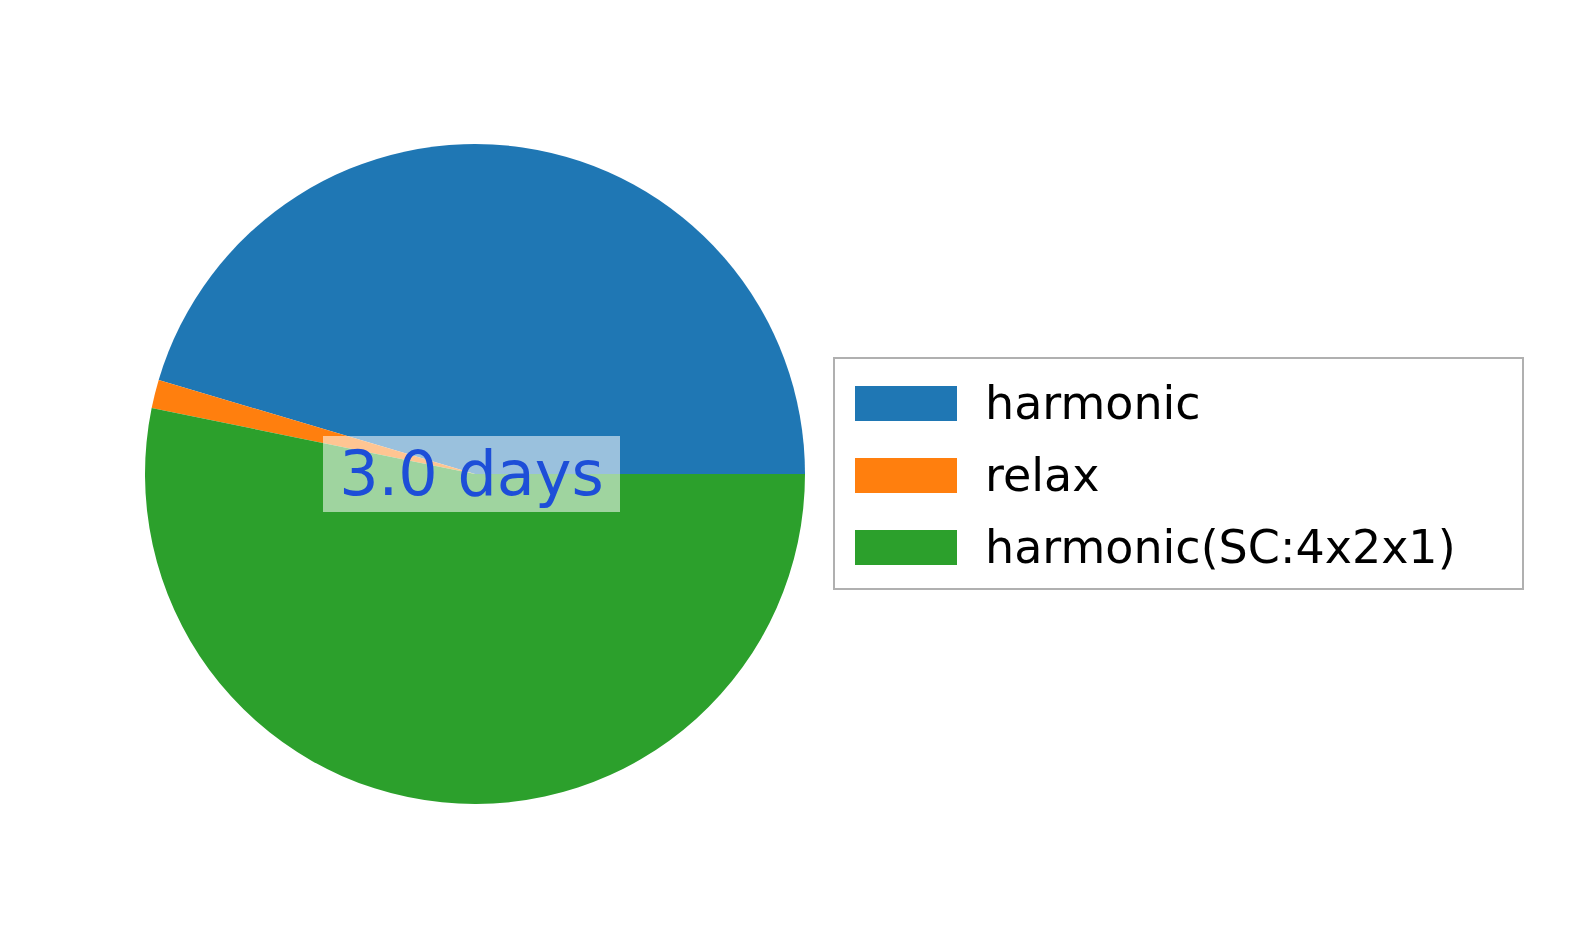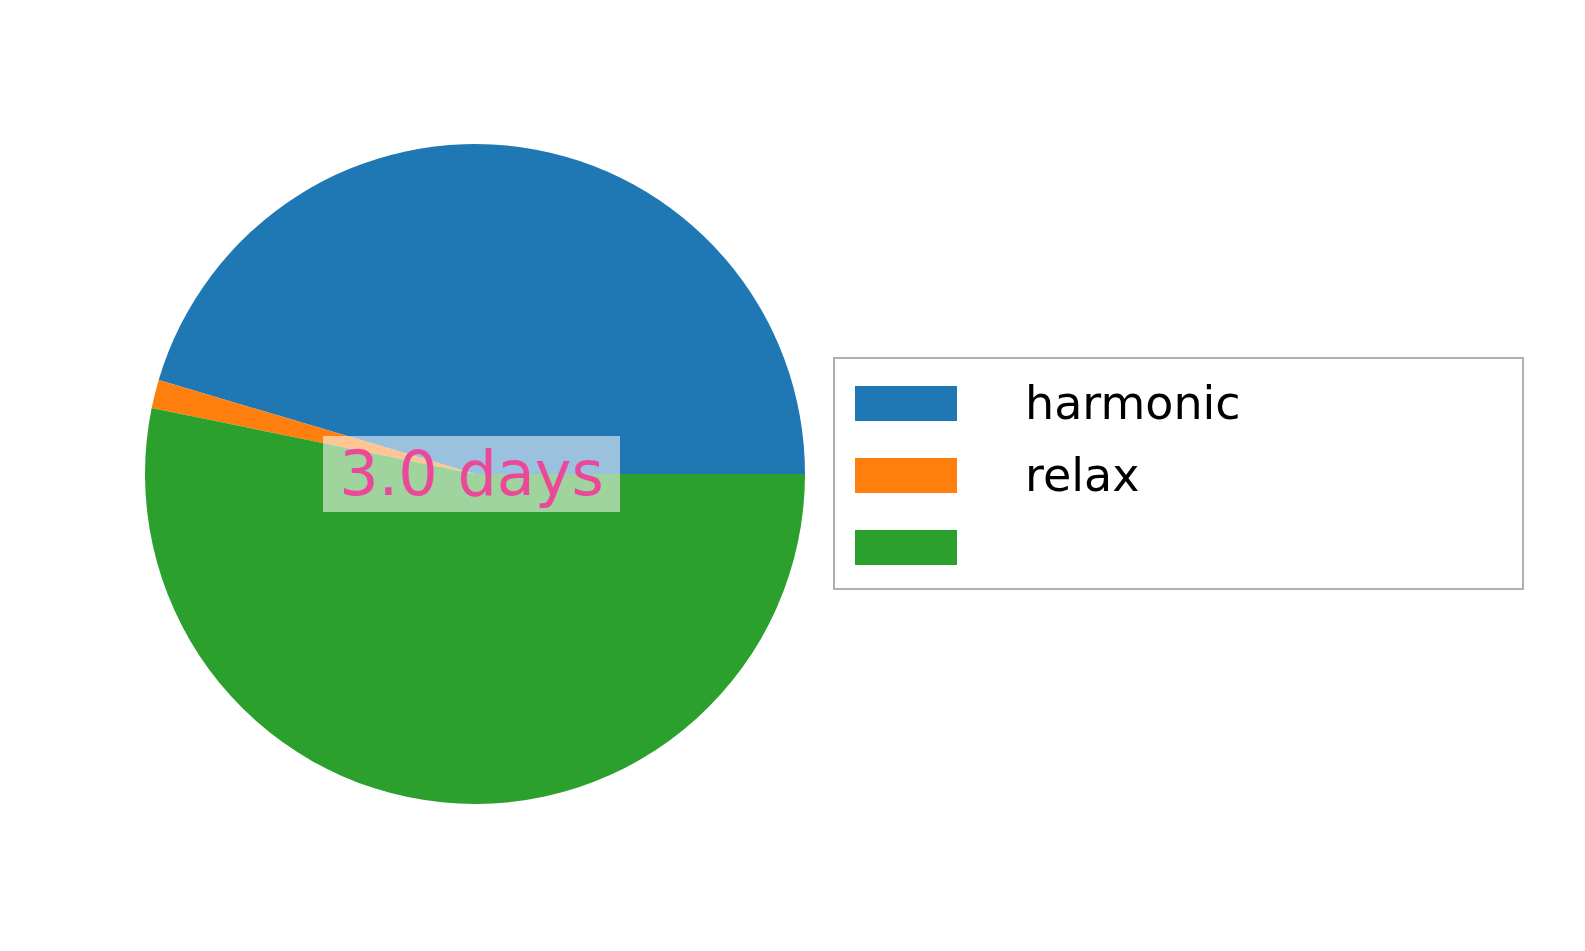--- a/index.html
+++ b/index.html
@@ -42,21 +42,21 @@
     height: 76px;
     background: rgba(255,255,255,0.55);
     display: flex;
     align-items: center;
     justify-content: center;
     pointer-events: none;
   }
   #center-label .txt {
     font-size: 62px;
     line-height: 1;
-    color: #ec4899;
+    color: #1d4ed8;
     white-space: nowrap;
     font-family: "DejaVu Sans", sans-serif;
   }
 
   
   #legend {
     position: absolute;
     left: 833px;
     top: 357px;
     width: 691px;
@@ -76,21 +76,21 @@
   .legend-row.r1 { top: 80px; justify-content: space-between; }
   .legend-row.r2 { top: 152px; }
 
   .legend-swatch {
     width: 102px;
     height: 35px;
     margin-left: 20px;
     flex: 0 0 auto;
   }
   .legend-text {
-    margin-left: 68px;
+    margin-left: 28px;
     font-size: 46px;
     line-height: 1;
     color: #000000;
     white-space: nowrap;
     font-family: "DejaVu Sans", sans-serif;
   }
 </style>
 </head>
 <body>
 
@@ -117,16 +117,17 @@
       <span class="legend-text">harmonic</span>
     </div>
 
     <div class="legend-row r1">
       <span class="legend-swatch" style="background: rgb(255, 127, 14);"></span>
       <span class="legend-text">relax</span>
     </div>
 
     <div class="legend-row r2">
       <span class="legend-swatch" style="background: rgb(44, 160, 44);"></span>
+      <span class="legend-text">harmonic(SC:4x2x1)</span>
     </div>
 
   </div>
 </div>
 
 </body></html>

